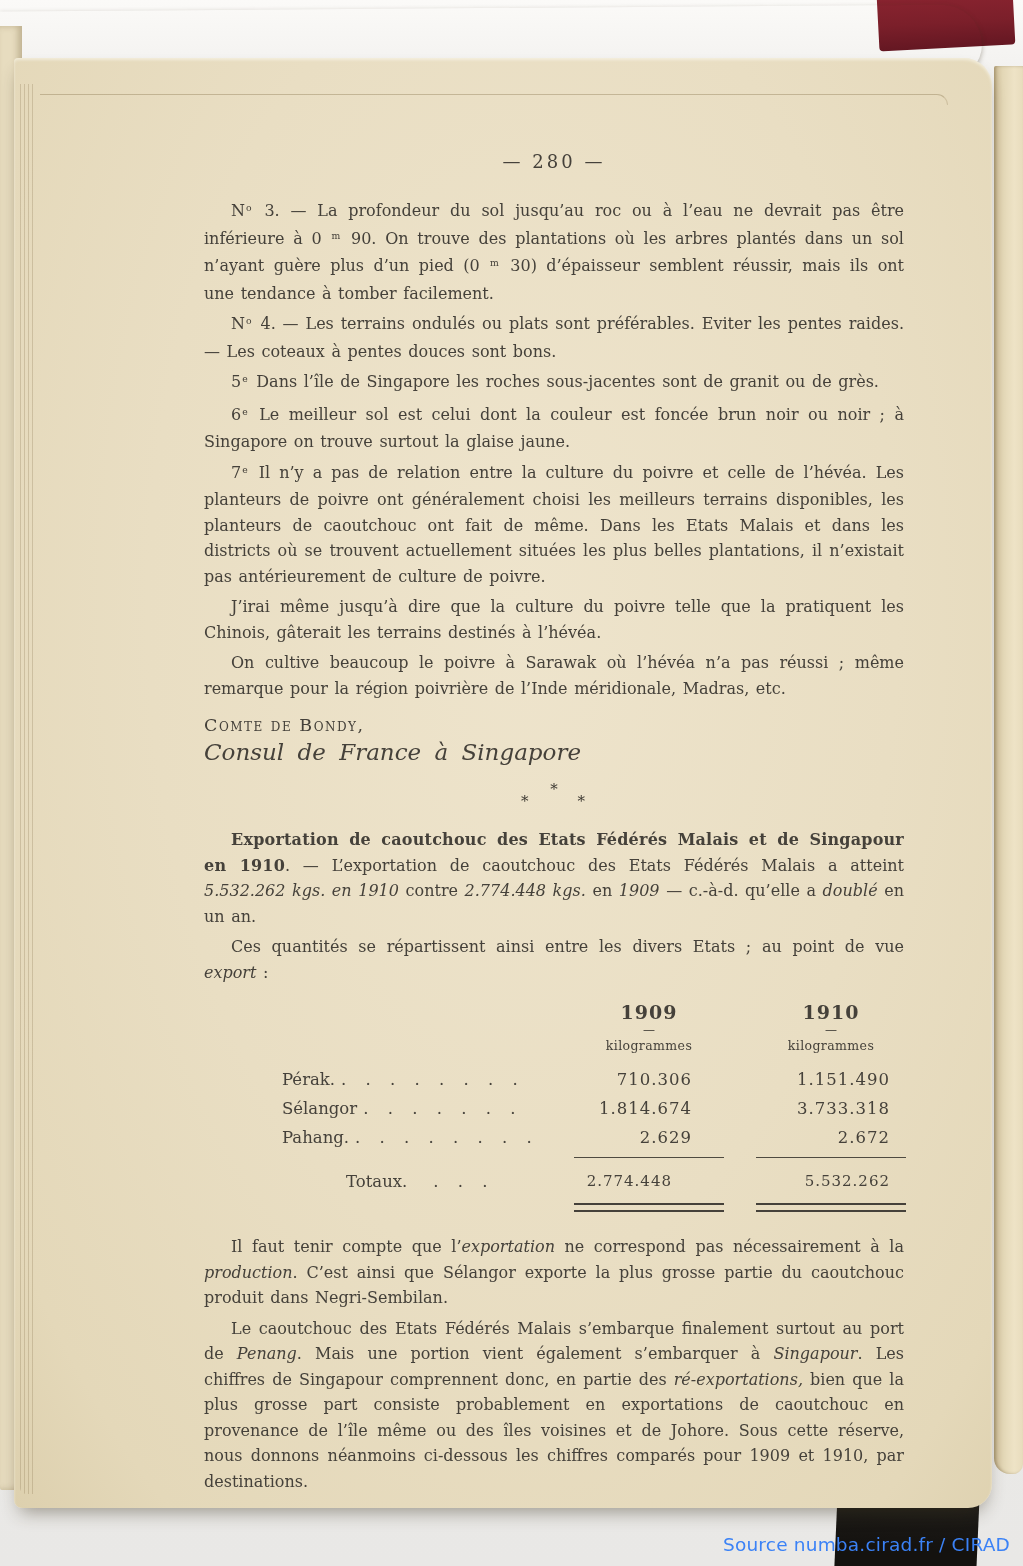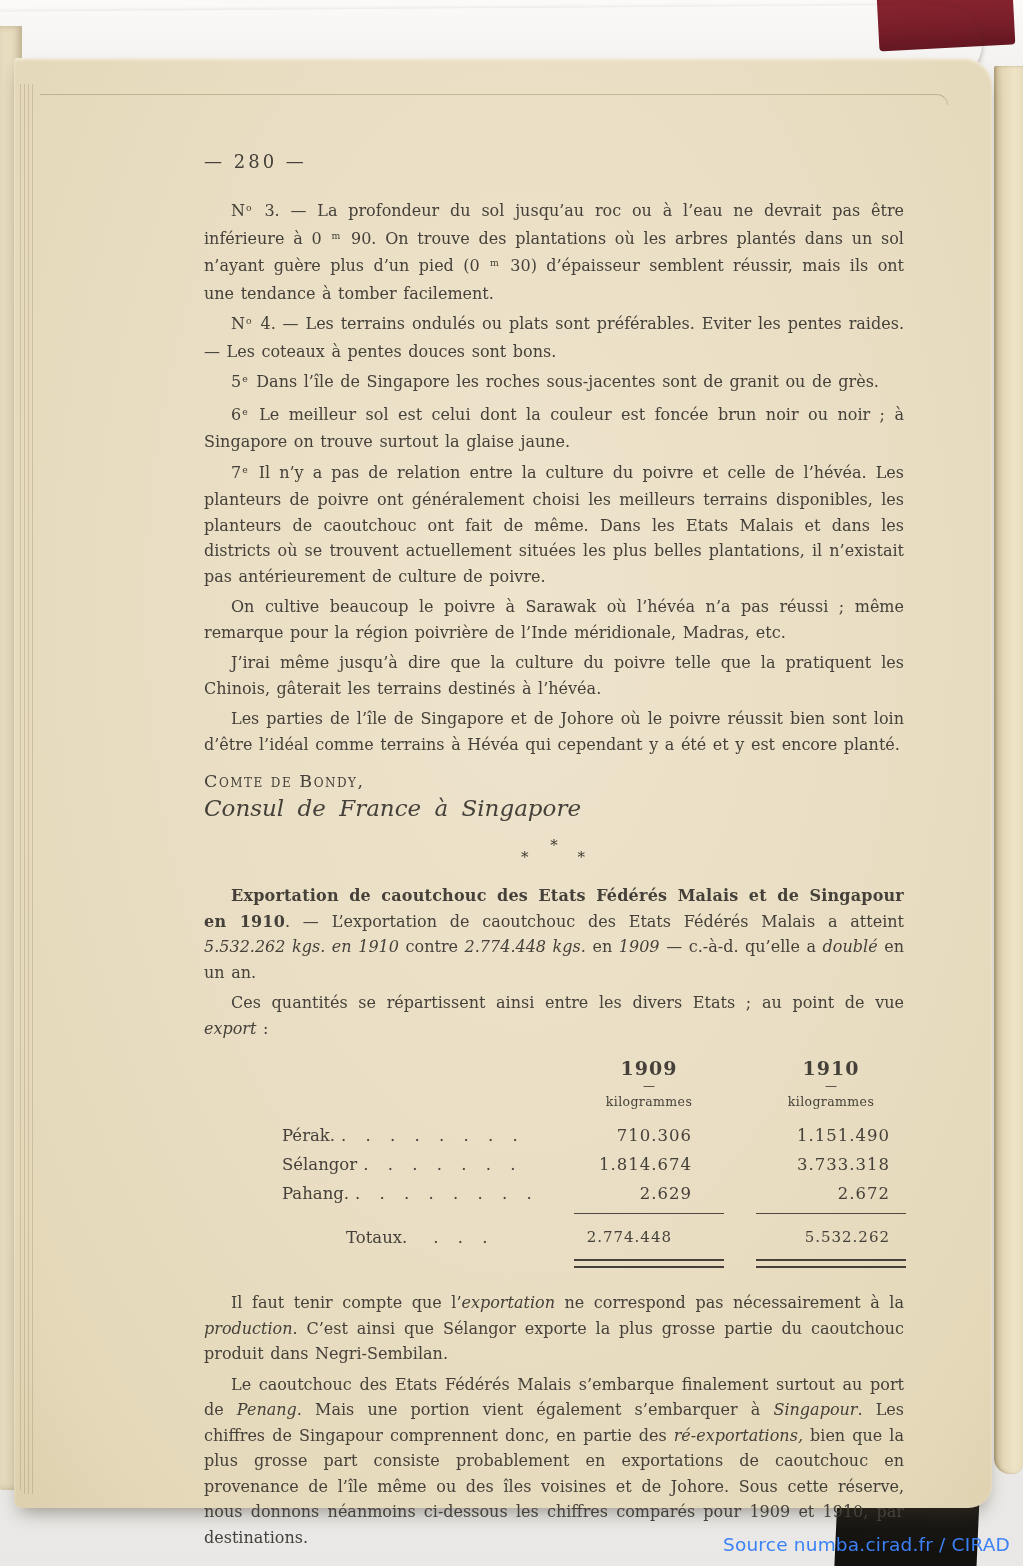--- a/index.html
+++ b/index.html
@@ -57,21 +57,21 @@
     opacity: .75; border-radius: 0 0 0 6px;
   }
 
   
   .content {
     position: absolute; left: 190px; top: 94px; width: 700px;
     color: #45413a; font-size: 16px; line-height: 25.5px;
     text-align: justify;
   }
   .page-number {
-    text-align: left; font-size: 18px; letter-spacing: 3px;
+    text-align: center; font-size: 18px; letter-spacing: 3px;
     margin: 0 0 26px 0; line-height: 20px;
   }
   p.para { margin: 0 0 5px 0; text-indent: 27px; word-spacing: 1.5px; }
   .seg-italic { font-style: italic; }
   .seg-bold { font-weight: bold; letter-spacing: .2px; }
   .seg-sup { font-size: .58em; position: relative; top: -.5em; margin: 0 2px 0 1px; }
 
   .signature { text-align: left; padding-right: 26px; margin: 12px 0 16px 0; }
   .sig-name { font-variant: small-caps; font-size: 17.5px; letter-spacing: 1.5px; line-height: 24px; }
   .sig-title { font-style: italic; font-size: 23px; word-spacing: 6px; line-height: 30px; padding-right: 4px; }
@@ -124,23 +124,22 @@
   <div class="page-main">
     <div class="content">
 
       <div class="page-number">— 280 —</div>
 
       <p class="para"><span>N</span><span class="seg-sup">o</span><span> 3. — La profondeur du sol jusqu’au roc ou à l’eau ne devrait pas être inférieure à 0 </span><span class="seg-sup">m</span><span> 90. On trouve des plantations où les arbres plantés dans un sol n’ayant guère plus d’un pied (0 </span><span class="seg-sup">m</span><span> 30) d’épaisseur semblent réussir, mais ils ont une tendance à tomber facilement.</span></p>
       <p class="para"><span>N</span><span class="seg-sup">o</span><span> 4. — Les terrains ondulés ou plats sont préférables. Eviter les pentes raides. — Les coteaux à pentes douces sont bons.</span></p>
       <p class="para"><span>5</span><span class="seg-sup">e</span><span> Dans l’île de Singapore les roches sous-jacentes sont de granit ou de grès.</span></p>
       <p class="para"><span>6</span><span class="seg-sup">e</span><span> Le meilleur sol est celui dont la couleur est foncée brun noir ou noir ; à Singapore on trouve surtout la glaise jaune.</span></p>
       <p class="para"><span>7</span><span class="seg-sup">e</span><span> Il n’y a pas de relation entre la culture du poivre et celle de l’hévéa. Les planteurs de poivre ont généralement choisi les meilleurs terrains disponibles, les planteurs de caoutchouc ont fait de même. Dans les Etats Malais et dans les districts où se trouvent actuellement situées les plus belles plantations, il n’existait pas antérieurement de culture de poivre.</span></p>
+      <p class="para"><span>J’irai même jusqu’à dire que la culture du poivre telle que la pratiquent les Chinois, gâterait les terrains destinés à l’hévéa.</span></p>
       <p class="para"><span>On cultive beaucoup le poivre à Sarawak où l’hévéa n’a pas réussi ; même remarque pour la région poivrière de l’Inde méridionale, Madras, etc.</span></p>
-      <p class="para"><span>J’irai même jusqu’à dire que la culture du poivre telle que la pratiquent les Chinois, gâterait les terrains destinés à l’hévéa.</span></p>
-      <p class="para"><span>Les parties de l’île de Singapore et de Johore où le poivre réussit bien sont loin d’être l’idéal comme terrains à Hévéa qui cependant y a été et y est encore planté.</span></p>
 
       <div class="signature">
         <div class="sig-name">Comte de Bondy,</div>
         <div class="sig-title">Consul de France à Singapore</div>
       </div>
 
       <div class="asterism">
         <div>*</div>
         <div class="row2">* *</div>
       </div>

